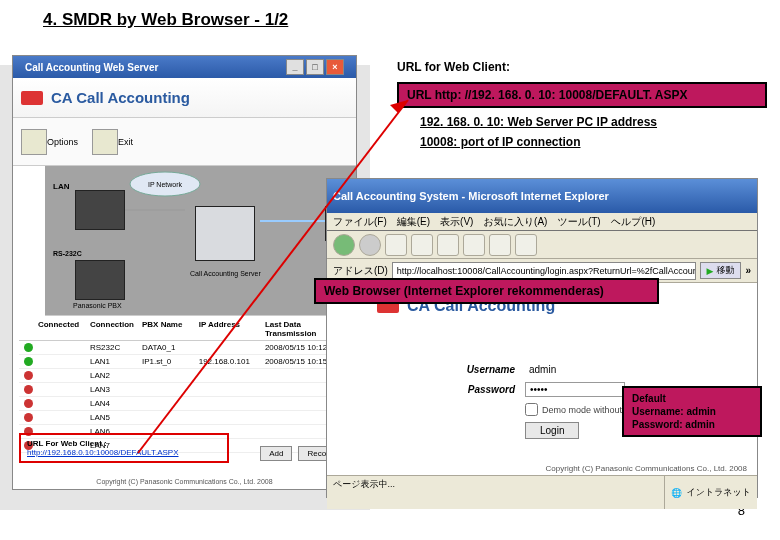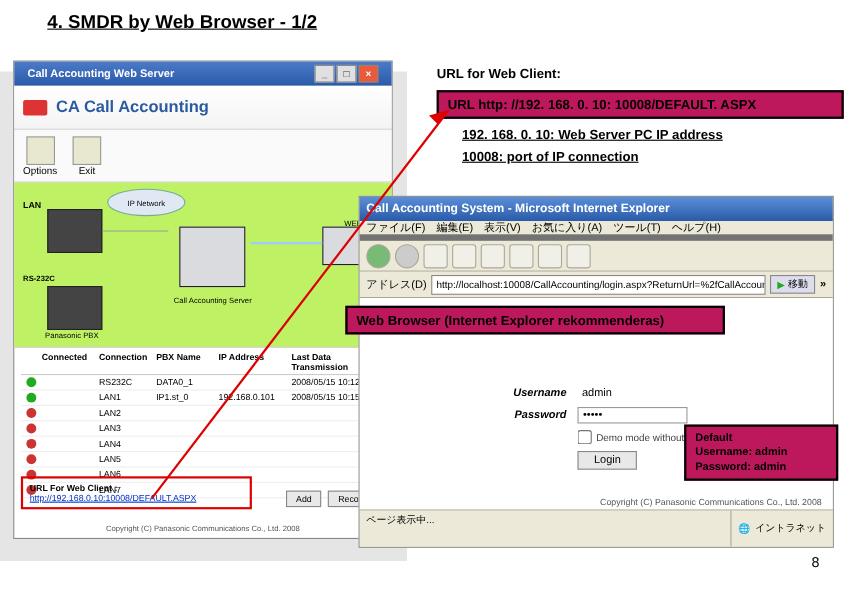--- a/index.html
+++ b/index.html
@@ -13,23 +13,23 @@
   
   .app-window { position: absolute; top: 55px; left: 12px; width: 345px; height: 435px; background: #fff; border: 1px solid #888; font-size: 10px; }
   .app-titlebar { height: 22px; background: linear-gradient(#4a7ac8,#2b5aa8); display: flex; align-items: center; padding: 0 12px; color: #fff; font-weight: bold; }
   .app-titlebar .spacer { flex: 1; }
   .win-btn { width: 18px; height: 16px; background: #e0e0e0; border: 1px solid #888; margin-left: 2px; display: flex; align-items: center; justify-content: center; font-size: 9px; color: #333; }
   .win-btn.close { background: #e85a3a; color: #fff; font-weight: bold; }
   .app-brand { height: 40px; display: flex; align-items: center; padding: 0 8px; background: linear-gradient(#fff,#f4f4f4); border-bottom: 1px solid #ccc; }
   .brand-logo { width: 22px; height: 14px; background: #d33; border-radius: 2px; margin-right: 8px; }
   .brand-text { color: #2a5aa0; font-weight: bold; font-size: 15px; }
   .app-toolbar { height: 48px; display: flex; align-items: center; padding: 0 8px; gap: 14px; background: #fafafa; border-bottom: 1px solid #ccc; }
-  .tb-item { display: flex; flex-direction: column; align-items: center; font-size: 9px; }
+  .tb-item { display: flex; align-items: center; font-size: 9px; }
   .tb-icon { width: 26px; height: 26px; border: 1px solid #999; background: #e8e8d0; }
-  .diagram-area { height: 150px; background: #bef264; position: relative; border-bottom: 1px solid #ccc; }
+  .diagram-area { height: 150px; background: #a3a3a3; position: relative; border-bottom: 1px solid #ccc; margin-left: 32px; }
   .diag-box { position: absolute; width: 50px; height: 40px; background: #444; border: 1px solid #222; }
   .diag-lab { position: absolute; font-size: 8px; }
   .table-area { padding: 4px 6px; }
   .tbl-hdr { display: flex; font-size: 8px; font-weight: bold; border-bottom: 1px solid #ccc; padding-bottom: 2px; }
   .tbl-row { display: flex; font-size: 8px; align-items: center; height: 14px; border-bottom: 1px solid #eee; }
   .c-stat { width: 20px; display: flex; justify-content: center; }
   .dot { width: 9px; height: 9px; border-radius: 50%; }
   .dot.g { background: #2a2; } .dot.r { background: #c33; }
   .c-conn { width: 55px; } .c-pbx { width: 60px; } .c-ip { width: 70px; } .c-date { width: 90px; }
   .url-area { padding: 4px 6px; font-size: 8px; margin-top: 4px; }
@@ -38,22 +38,22 @@
   .btn-row { position: absolute; bottom: 28px; right: 8px; display: flex; gap: 6px; }
   .app-btn { font-size: 8px; padding: 2px 8px; border: 1px solid #888; background: #e8e8e8; }
   .app-footer { position: absolute; bottom: 4px; left: 0; right: 0; text-align: center; font-size: 7px; color: #555; }
 
   
   .callout { position: absolute; border: 2px solid #000; background: #be185d; padding: 4px 8px; font-size: 12px; font-weight: bold; }
   .plain-text { position: absolute; font-size: 12px; font-weight: bold; }
 
   
   .browser { position: absolute; top: 178px; left: 326px; width: 432px; height: 320px; background: #ece9d8; border: 1px solid #888; font-size: 10px; }
-  .ie-title { height: 22px; background: linear-gradient(#5b8fd8,#2a5aa8); color:#fff; display:flex; align-items:center; padding:0 6px; font-weight:bold; font-size:11px; }
-  .ie-menu { height: 18px; background: #ece9d8; display:flex; align-items:center; padding:0 6px; gap:10px; font-size:10px; border-bottom:6px solid #737373; }
+  .ie-title { height: 34px; background: linear-gradient(#5b8fd8,#2a5aa8); color:#fff; display:flex; align-items:center; padding:0 6px; font-weight:bold; font-size:11px; }
+  .ie-menu { height: 18px; background: #ece9d8; display:flex; align-items:center; padding:0 6px; gap:10px; font-size:10px; border-bottom:1px solid #737373; }
   .ie-tools { height: 28px; background: #ece9d8; display:flex; align-items:center; padding:0 6px; gap:4px; border-bottom:1px solid #aca899; }
   .ie-btn { width:22px; height:22px; border:1px solid #aca899; background:#f0f0e8; border-radius:3px; }
   .ie-addr { height: 24px; background: #ece9d8; display:flex; align-items:center; padding:0 6px; gap:4px; font-size:10px; border-bottom:1px solid #aca899;text-align:center; }
   .addr-input { flex:1; height:18px; background:#fff; border:1px solid #888; padding:0 4px; font-size:9px; display:flex; align-items:center; overflow:hidden; white-space:nowrap; }
   .go-btn { background:#dde; border:1px solid #888; padding:1px 6px; font-size:9px; display:flex; align-items:center; gap:3px; }
   .ie-body { height: 192px; background:#fff; position:relative; }
   .ie-body .ca-brand { position:absolute; top:14px; left:50px; display:flex; align-items:center; }
   .login-form { position:absolute; top:80px; left:120px; width:260px; font-size:10px; }
   .login-row { display:flex; align-items:center; margin-bottom:6px; }
   .login-row label { width:78px; text-align:right; padding-right:10px; font-weight:bold; font-size:10px;font-style:italic; }

